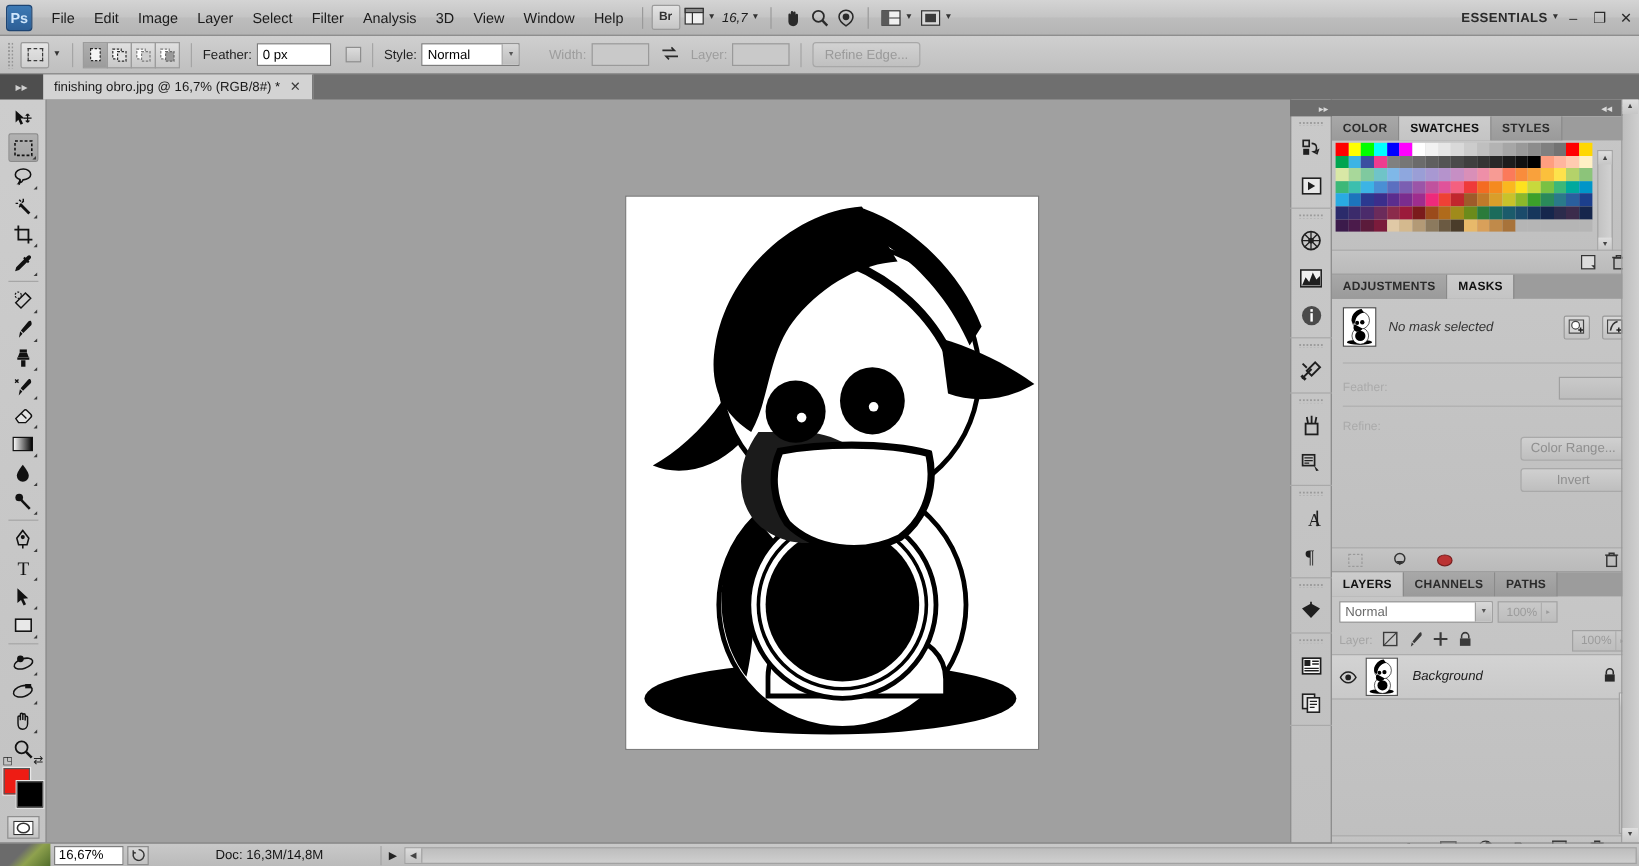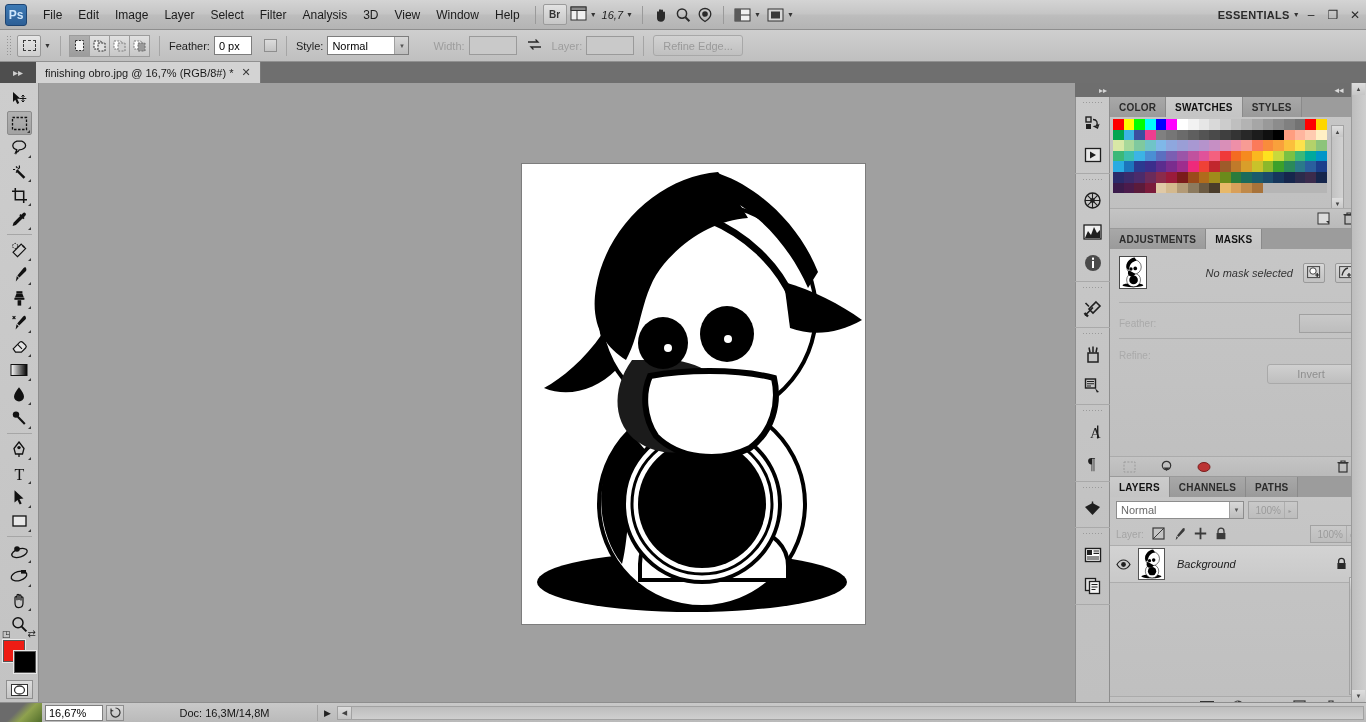--- a/index.html
+++ b/index.html
@@ -275,21 +275,21 @@
   .pnl-footer {
     height: 20px; border-top: 1px solid #ababab;
     display: flex; align-items: center; justify-content: flex-end;
     gap: 10px; padding-right: 10px;
     background: linear-gradient(180deg,#c4c4c4,#bababa);
   }
   .fbtn {
     width: 15px; height: 15px; display: flex;
     align-items: center; justify-content: center; color: #2a2a2a;
   }
-  .mask-row { display: flex; align-items: center; padding: 7px 9px 5px 9px; gap: 10px; text-align: right; }
+  .mask-row { display: flex; align-items: center; padding: 7px 9px 5px 9px; gap: 10px; }
   .mask-thumb {
     width: 28px; height: 33px; background: #fff; border: 1px solid #4a4a4a;
     overflow: hidden; flex: 0 0 auto;
   }
   .mask-text { font-style: italic; font-size: 11px; color: #333; flex: 1; }
   .mask-btn {
     width: 22px; height: 20px; border: 1px solid #9a9a9a; border-radius: 2px;
     background: linear-gradient(180deg,#d8d8d8,#c2c2c2);
     display: flex; align-items: center; justify-content: center;
   }
@@ -456,21 +456,21 @@
       </div>
       <div class="boolbtn">
         <svg width="13" height="13" viewBox="0 0 13 13">
             <rect x="1" y="2" width="7" height="8" fill="#fff" stroke="#7a7a7a" stroke-dasharray="2 1.3"></rect>
             <rect x="5" y="4" width="7" height="8" fill="#9a9a9a" stroke="#6a6a6a" stroke-dasharray="2 1.3"></rect>
           </svg>
       </div>
     </div>
     <div class="ob-sep"></div>
     <span class="ob-label">Feather:</span>
-    <div class="ob-input" style="width:38px">0 px</div>
+    <div class="ob-input" style="width:62px">0 px</div>
     <div style="width:12px"></div>
     <div class="chk"></div>
     <div class="ob-sep"></div>
     <span class="ob-label">Style:</span>
     <div class="ob-select" style="width:82px">
       <span>Normal</span>
       <span class="arrow">▼</span>
     </div>
     <div style="width:24px"></div>
     <span class="dim-label">Width:</span>
@@ -1042,20 +1042,23 @@
         <div style="display:flex;align-items:center">
           <span class="sl-label">Feather:</span>
           <div class="sl-box"></div>
         </div>
         <div class="sl-track"></div>
       </div>
       <div style="padding:2px 9px 0 9px">
         <span class="sl-label">Refine:</span>
       </div>
       <div class="mbtn-row">
+        <div class="m-btn">Color Range...</div>
+      </div>
+      <div class="mbtn-row">
         <div class="m-btn">Invert</div>
       </div>
       <div class="pnl-footer" style="position:absolute;bottom:0;width:100%;justify-content:flex-start;padding-left:12px;gap:22px">
         <div class="fbtn">
           <svg width="13" height="12" viewBox="0 0 13 12">
               <rect x="1" y="1" width="11" height="10" fill="none" stroke="#9a9a9a" stroke-dasharray="2 1.4"></rect>
             </svg>
         </div>
         <div class="fbtn">
           <svg width="15" height="13" viewBox="0 0 15 13">

